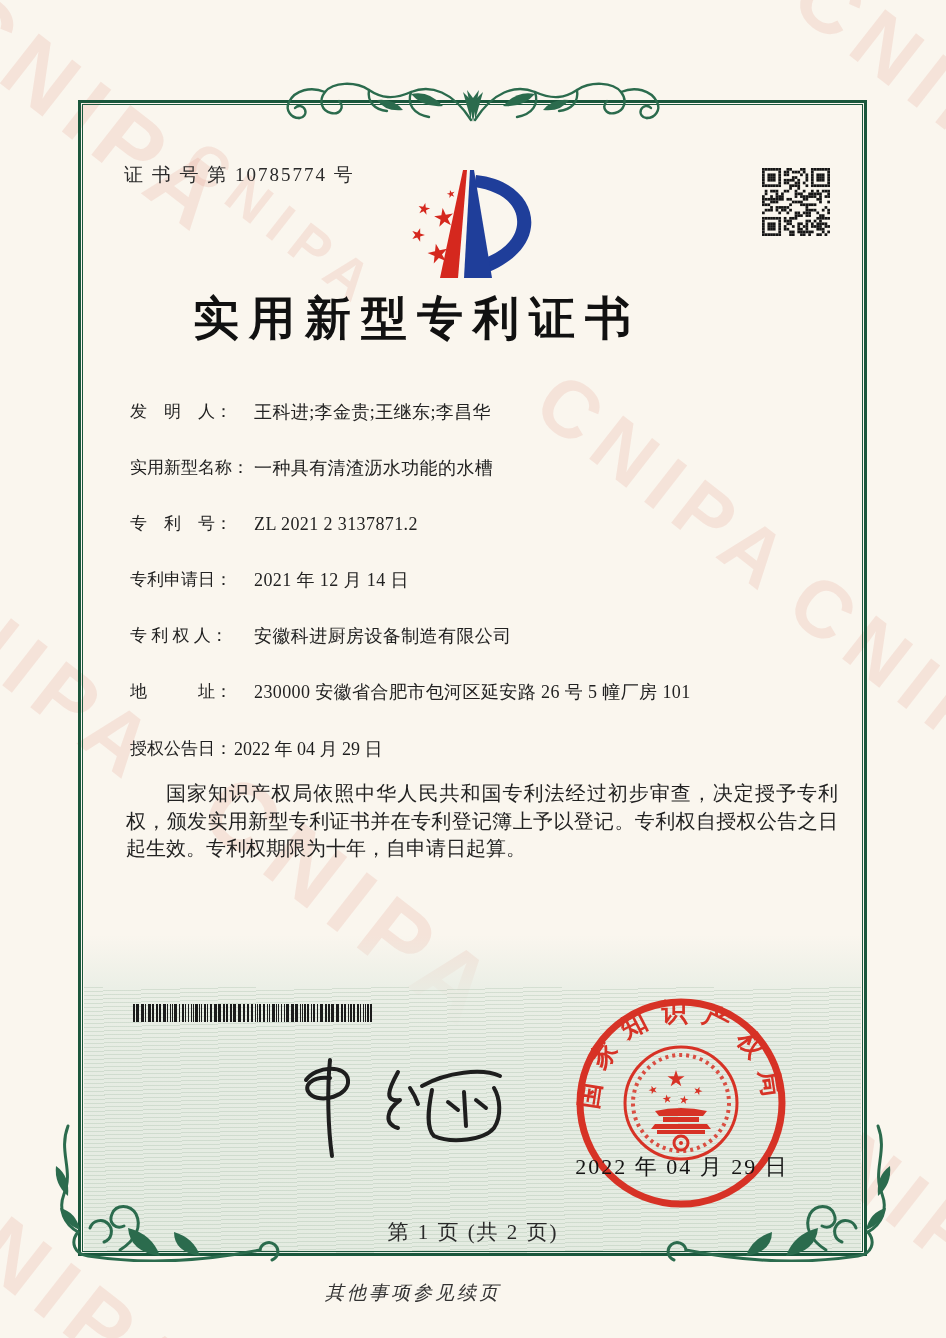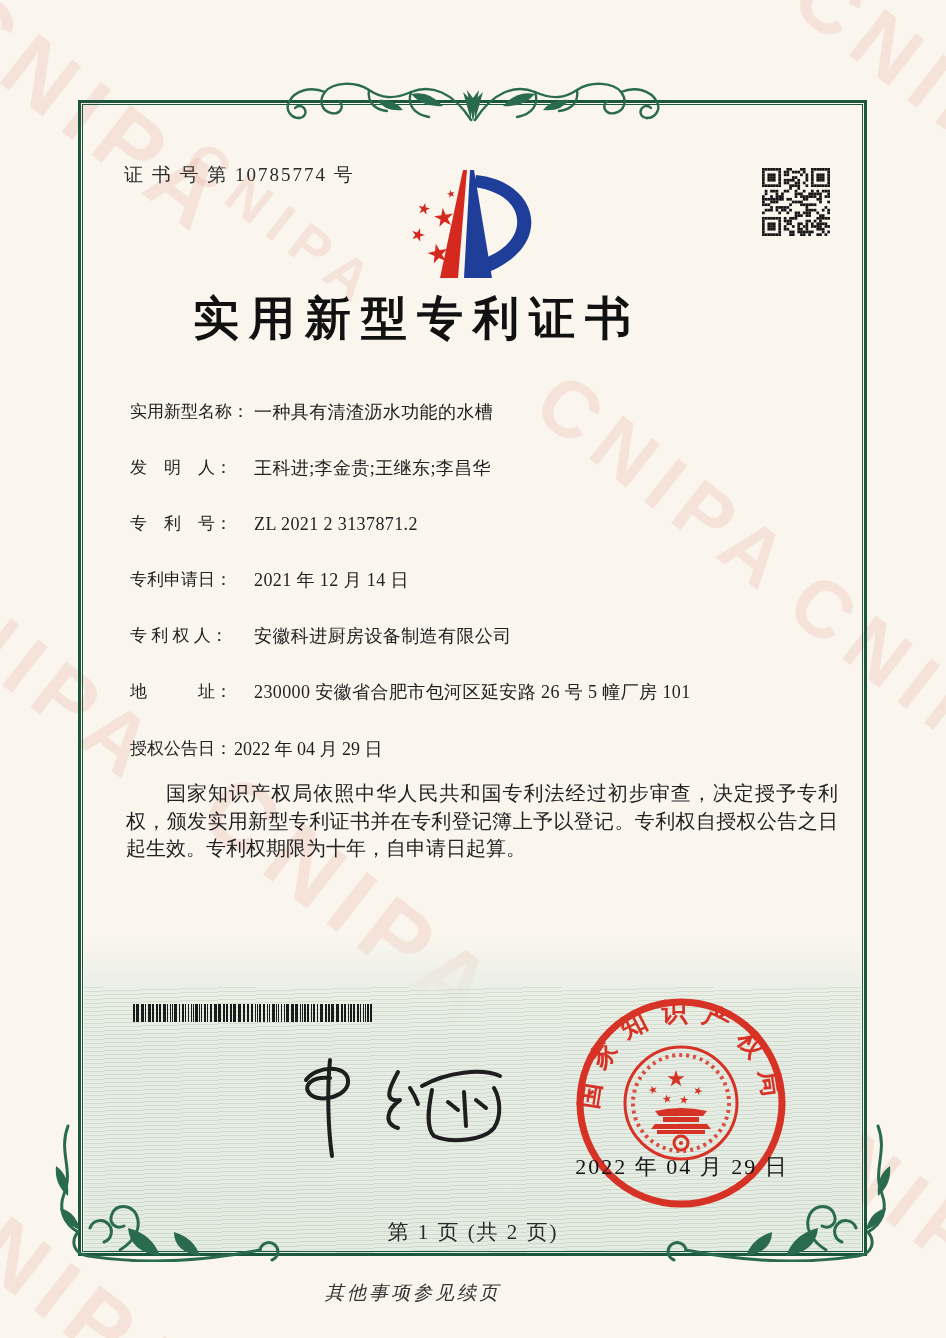--- a/index.html
+++ b/index.html
@@ -484,26 +484,26 @@
       <use href="#star" transform="translate(46,53) scale(10) rotate(-8)"></use>
       <use href="#star" transform="translate(20,70) scale(7) rotate(18)"></use>
       <use href="#star" transform="translate(40,89) scale(10.5) rotate(-12)"></use>
     </g>
   </svg>
 
   <div class="title">实用新型专利证书</div>
 
   <div class="fields">
     <div class="frow">
+      <span class="lab">发　明　人：</span>
+      <span class="val">王科进;李金贵;王继东;李昌华</span>
+    </div>
+    <div class="frow">
       <span class="lab">实用新型名称：</span>
       <span class="val">一种具有清渣沥水功能的水槽</span>
-    </div>
-    <div class="frow">
-      <span class="lab">发　明　人：</span>
-      <span class="val">王科进;李金贵;王继东;李昌华</span>
     </div>
     <div class="frow">
       <span class="lab">专　利　号：</span>
       <span class="val">ZL 2021 2 3137871.2</span>
     </div>
     <div class="frow">
       <span class="lab">专利申请日：</span>
       <span class="val">2021 年 12 月 14 日</span>
     </div>
     <div class="frow">

